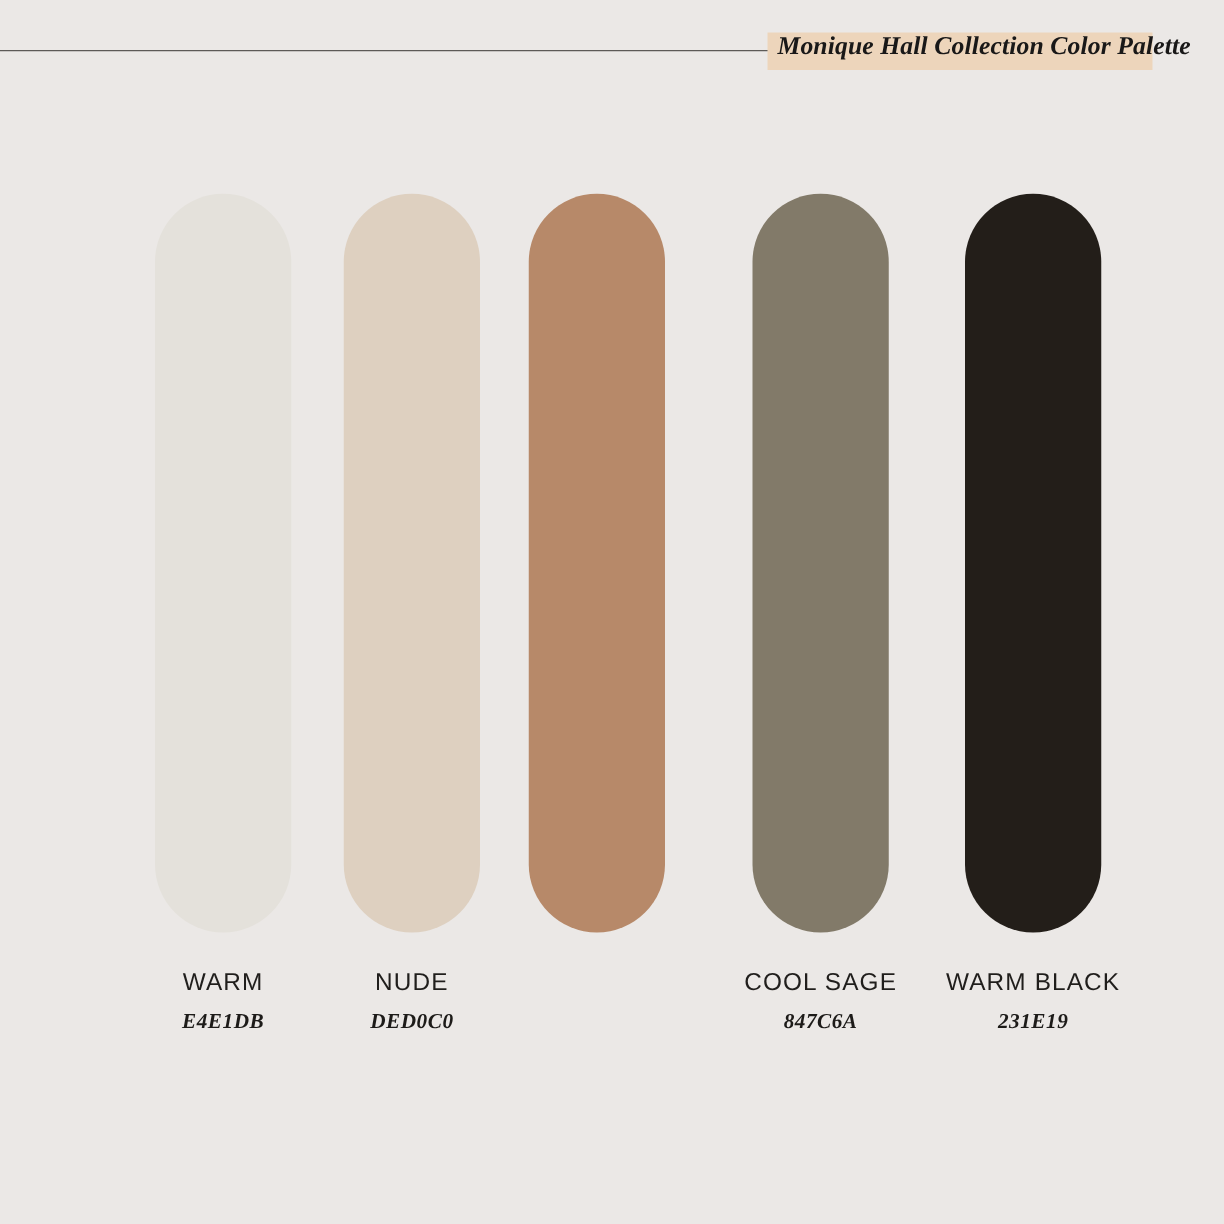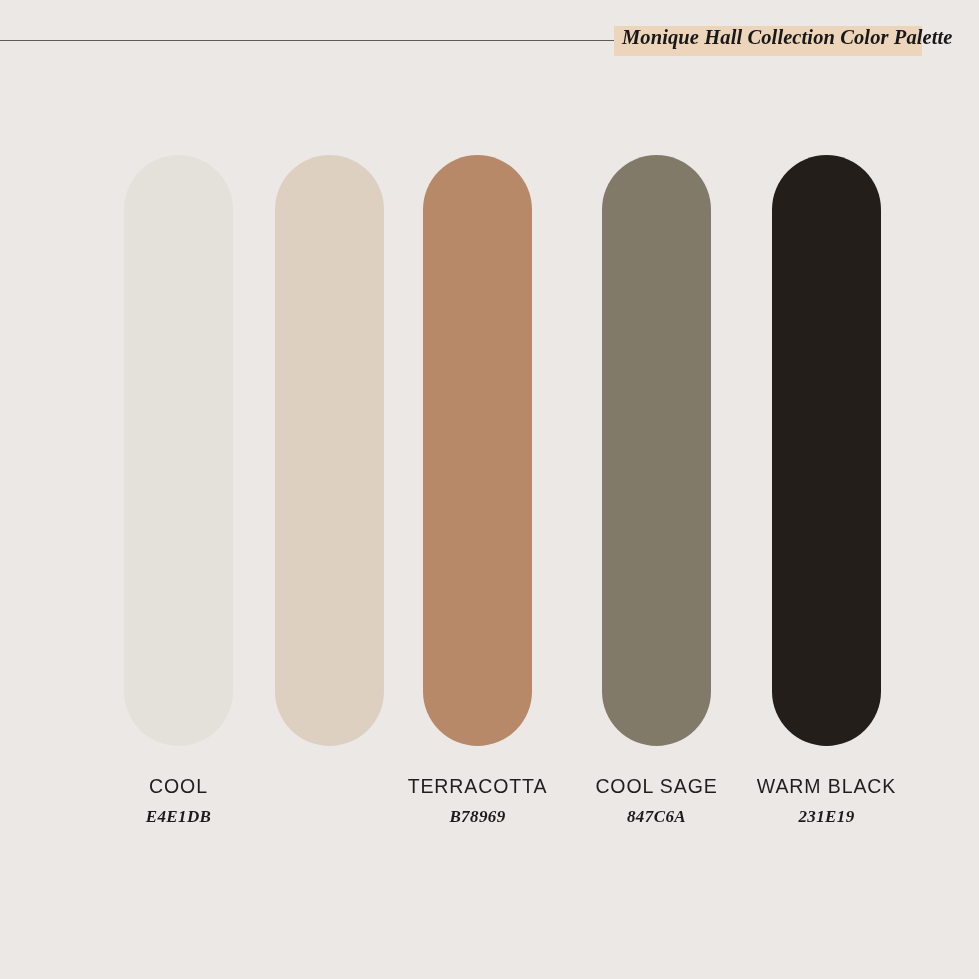--- a/index.html
+++ b/index.html
@@ -114,35 +114,35 @@
   <div id="header-rule" style="border-top-color: rgb(93, 90, 87);"></div>
   <div id="header-banner" style="background: rgb(237, 213, 187);"></div>
   <div id="header-title">Monique Hall Collection Color Palette</div>
 </div>
 
 <div id="palette">
 
   <div class="swatch-col" id="col-0">
     <div class="swatch-bar" style="background: rgb(228, 225, 219);"></div>
     <div class="swatch-caption">
-      <div class="swatch-name">COOL</div>
+      <div class="swatch-name">WARM</div>
       <div class="swatch-hex">E4E1DB</div>
     </div>
   </div>
 
   <div class="swatch-col" id="col-1">
     <div class="swatch-bar" style="background: rgb(222, 208, 192);"></div>
+    <div class="swatch-caption">
+      <div class="swatch-name">NUDE</div>
+      <div class="swatch-hex">DED0C0</div>
+    </div>
   </div>
 
   <div class="swatch-col" id="col-2">
     <div class="swatch-bar" style="background: rgb(183, 137, 105);"></div>
-    <div class="swatch-caption">
-      <div class="swatch-name">TERRACOTTA</div>
-      <div class="swatch-hex">B78969</div>
-    </div>
   </div>
 
   <div class="swatch-col" id="col-3">
     <div class="swatch-bar" style="background: rgb(130, 122, 105);"></div>
     <div class="swatch-caption">
       <div class="swatch-name">COOL SAGE</div>
       <div class="swatch-hex">847C6A</div>
     </div>
   </div>
 

